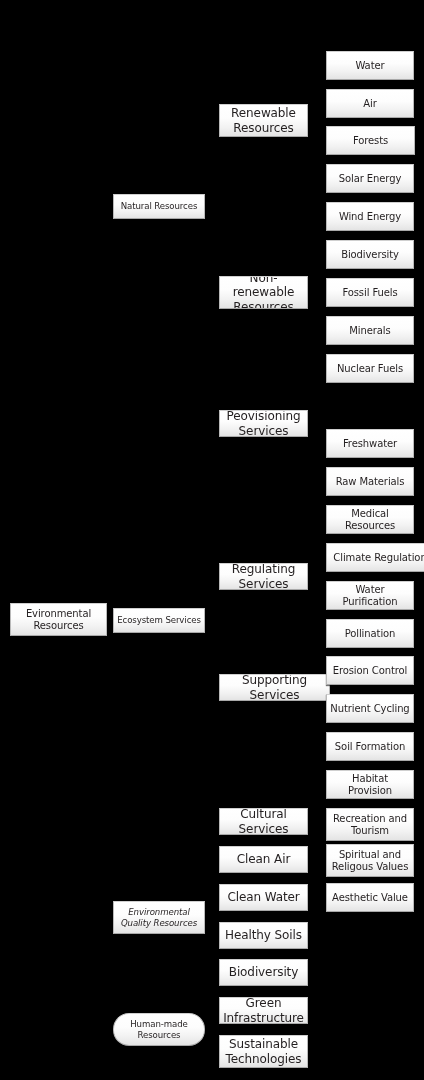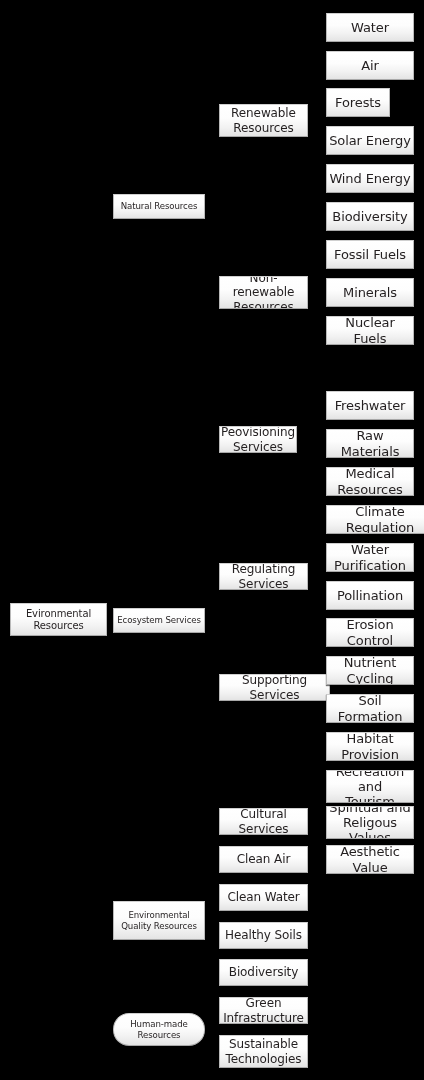--- a/index.html
+++ b/index.html
@@ -38,56 +38,56 @@
     line-height: 1.18;
     letter-spacing: -0.1px;
     box-shadow: 0 1px 1px rgba(0,0,0,0.55);
     overflow: hidden;
     padding: 0 2px;
     white-space: pre-line;
   }
   .lvl1 { font-size: 10px; }
   .lvl2 { font-size: 8.6px; }
   .lvl3 { font-size: 12px; }
-  .lvl4 { font-size: 13px; }
+  .lvl4 { font-size: 10px; margin-top: 38px; }
 </style>
 </head>
 <body>
 
 <div id="diagram">
 
   <div class="node lvl1" style="left: 10px; top: 603px; width: 97px; height: 33px;">
     <span>Evironmental
 Resources</span>
   </div>
 
   <div class="node lvl2" style="left: 113px; top: 194px; width: 92px; height: 25px;">
     <span>Natural Resources</span>
   </div>
   <div class="node lvl2" style="left: 113px; top: 608px; width: 92px; height: 25px;">
     <span>Ecosystem Services</span>
   </div>
-  <div class="node lvl2" style="left: 113px; top: 901px; width: 92px; height: 39px;">
+  <div class="node lvl2" style="left: 113px; top: 901px; width: 92px; height: 33px; font-style: italic;">
     <span>Environmental
 Quality Resources</span>
   </div>
   <div class="node lvl2" style="left: 113px; top: 1013px; width: 92px; height: 33px; border-radius: 16px;">
     <span>Human-made
 Resources</span>
   </div>
 
   <div class="node lvl3" style="left: 219px; top: 104px; width: 89px; height: 33px;">
     <span>Renewable
 Resources</span>
   </div>
   <div class="node lvl3" style="left: 219px; top: 276px; width: 89px; height: 33px;">
     <span>Non-renewable
 Resources</span>
   </div>
-  <div class="node lvl3" style="left: 219px; top: 426px; width: 78px; height: 27px;">
+  <div class="node lvl3" style="left: 219px; top: 410px; width: 89px; height: 27px;">
     <span>Peovisioning Services</span>
   </div>
   <div class="node lvl3" style="left: 219px; top: 563px; width: 89px; height: 27px;">
     <span>Regulating Services</span>
   </div>
   <div class="node lvl3" style="left: 219px; top: 674px; width: 111px; height: 27px;">
     <span>Supporting Services</span>
   </div>
   <div class="node lvl3" style="left: 219px; top: 808px; width: 89px; height: 27px;">
     <span>Cultural Services</span>
@@ -111,21 +111,21 @@
     <span>Sustainable
 Technologies</span>
   </div>
 
   <div class="node lvl4" style="left: 326px; top: 13px; width: 88px; height: 29px;">
     <span>Water</span>
   </div>
   <div class="node lvl4" style="left: 326px; top: 51px; width: 88px; height: 29px;">
     <span>Air</span>
   </div>
-  <div class="node lvl4" style="left: 326px; top: 88px; width: 64px; height: 29px;">
+  <div class="node lvl4" style="left: 326px; top: 88px; width: 89px; height: 29px;">
     <span>Forests</span>
   </div>
   <div class="node lvl4" style="left: 326px; top: 126px; width: 88px; height: 29px;">
     <span>Solar Energy</span>
   </div>
   <div class="node lvl4" style="left: 326px; top: 164px; width: 88px; height: 29px;">
     <span>Wind Energy</span>
   </div>
   <div class="node lvl4" style="left: 326px; top: 202px; width: 88px; height: 29px;">
     <span>Biodiversity</span>

